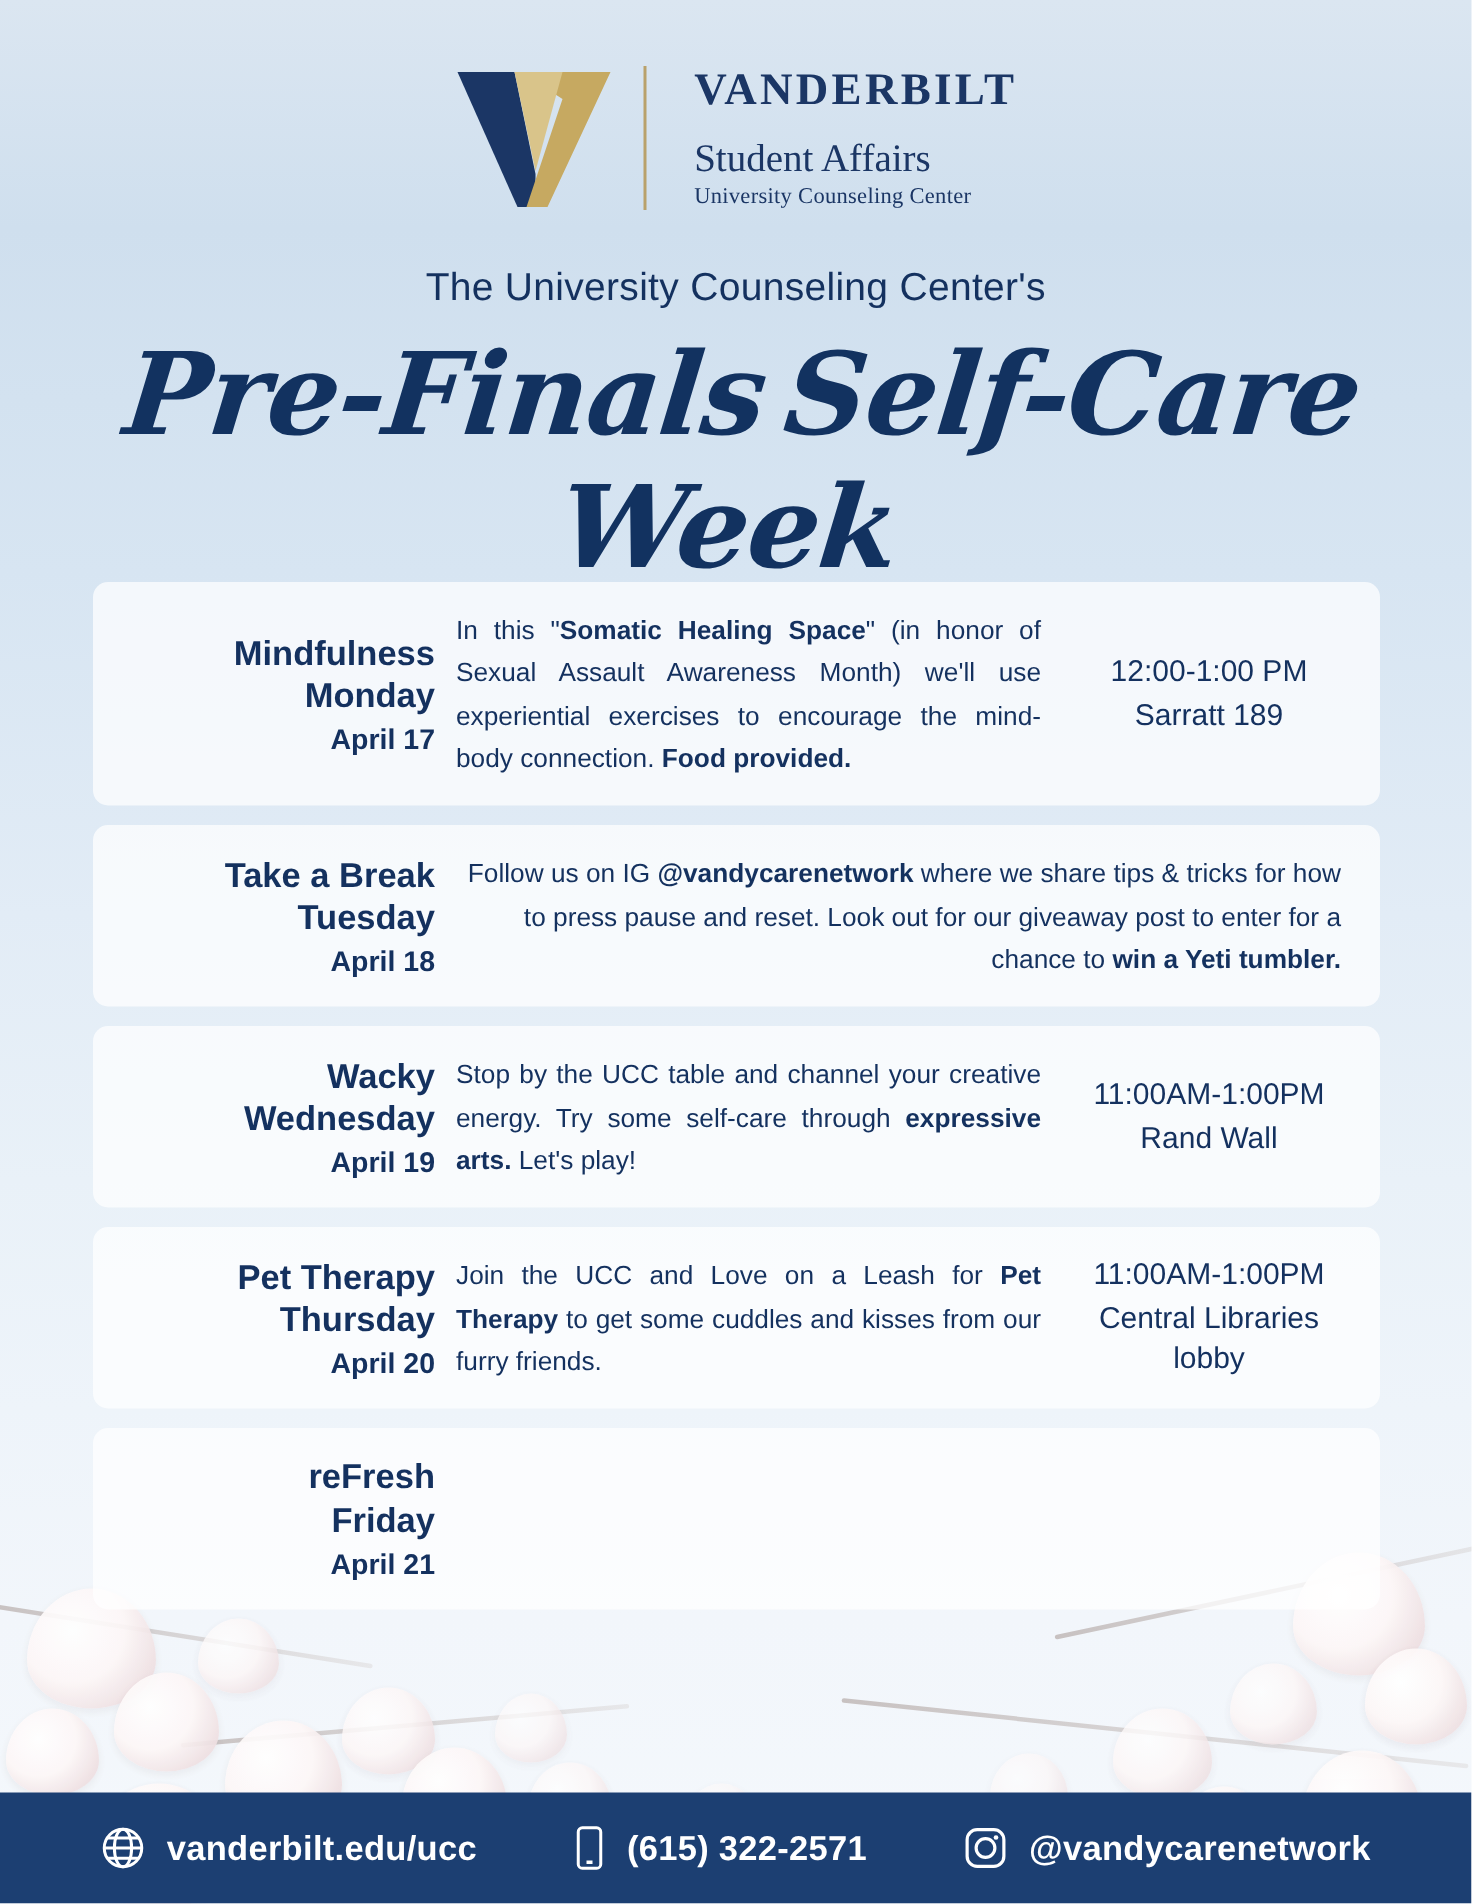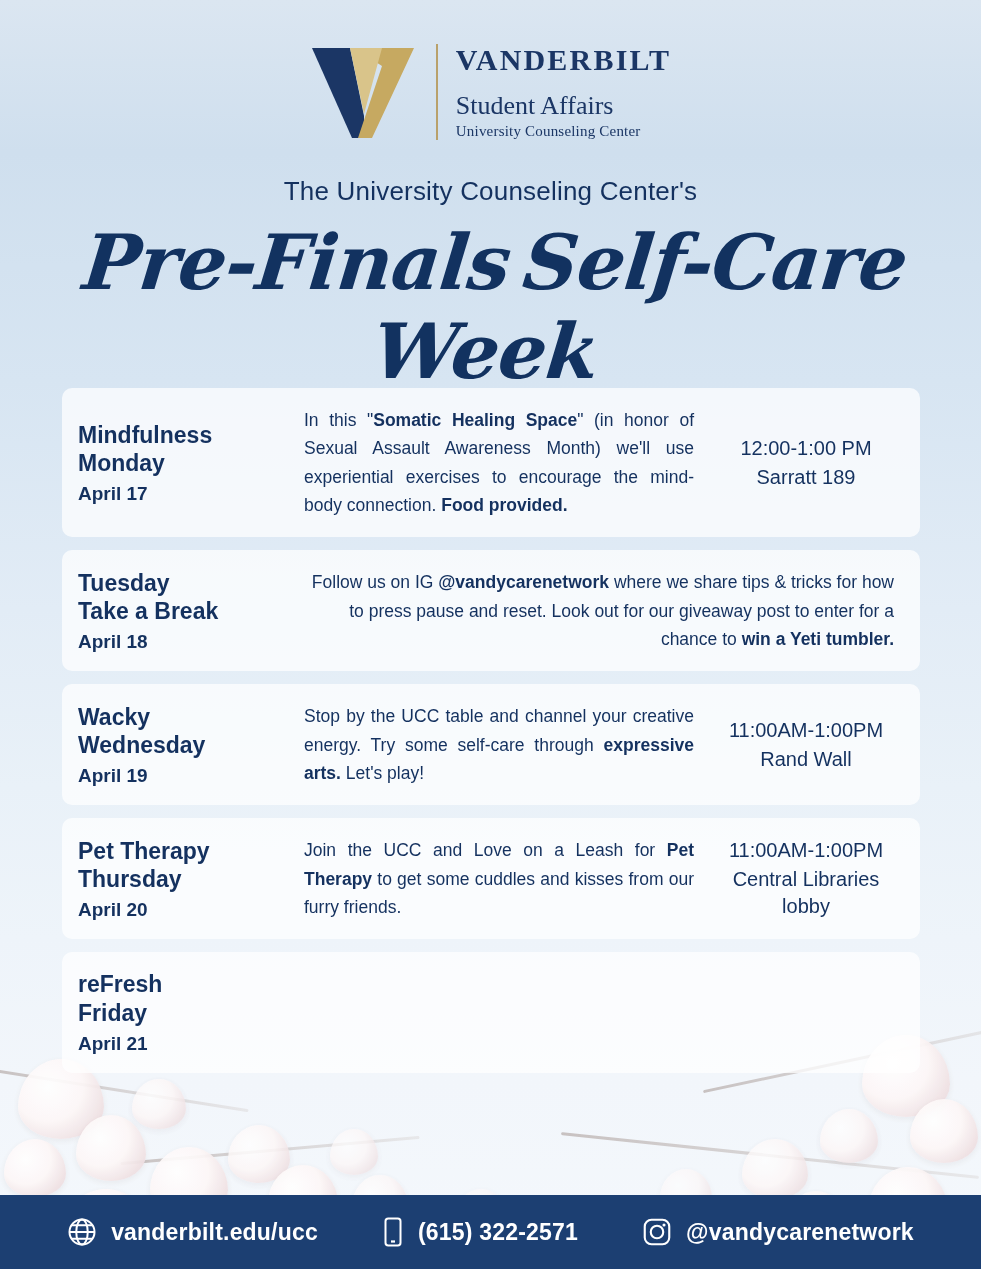--- a/index.html
+++ b/index.html
@@ -62,21 +62,21 @@
     gap: 18px;
   }
   .v-mark {
     width: 108px;
     height: 92px;
     position: relative;
   }
   .v-svg { display:block; }
   .logo-text {
     border-left: 2px solid #b9a16b;
-    padding-left: 18px;
+    padding-left: 32px;
     line-height: 1.08;
   }
   .logo-text .l1 {
     font-family: "Liberation Serif", serif;
     font-size: 30px;
     letter-spacing: 2.2px;
     color: #1b3665;
     font-weight: 700;
   }
   .logo-text .l2 {
@@ -131,21 +131,21 @@
     align-items: center;
     background: rgba(255,255,255,0.72);
     border-radius: 10px;
     margin-bottom: 13px;
     padding: 18px 16px;
     box-sizing: border-box;
   }
   .ev-day {
     width: 212px;
     flex: 0 0 212px;
-    text-align: left;
+    text-align: right;
     color: #14315f;
   }
   .ev-day .name {
     font-size: 23px;
     font-weight: bold;
     line-height: 1.22;
   }
   .ev-day .date {
     font-size: 19px;
     font-weight: bold;
@@ -262,22 +262,22 @@
       <div class="ev-desc">In this "<b>Somatic Healing Space</b>" (in honor of Sexual Assault Awareness Month) we'll use experiential exercises to encourage the mind-body connection. <b>Food provided.</b></div>
       <div class="ev-where">
         <div>12:00-1:00 PM</div>
         <div class="loc">Sarratt 189</div>
       </div>
     </div>
 
     <div class="event ev-wide">
       <div class="ev-day">
         <div class="name">
+          <div>Take a Break</div>
           <div>Tuesday</div>
-          <div>Take a Break</div>
         </div>
         <div class="date">April 18</div>
       </div>
       <div class="ev-desc nojust">Follow us on IG <b>@vandycarenetwork</b> where we share tips &amp; tricks for how to press pause and reset. Look out for our giveaway post to enter for a chance to <b>win a Yeti tumbler.</b></div>
     </div>
 
     <div class="event">
       <div class="ev-day">
         <div class="name">
           <div>Wacky</div>

